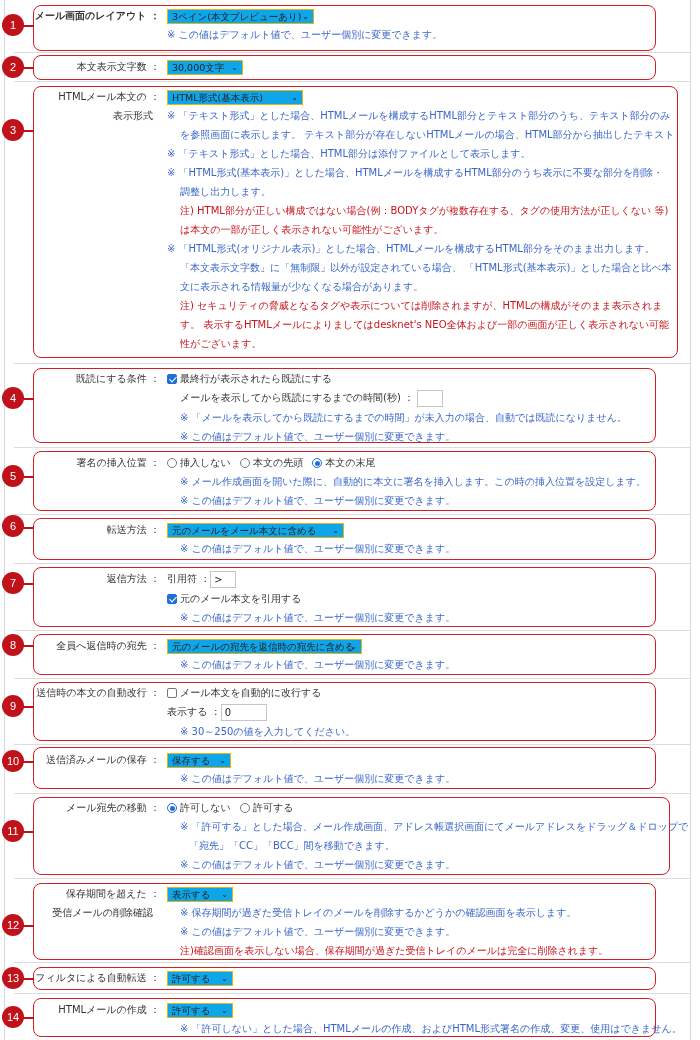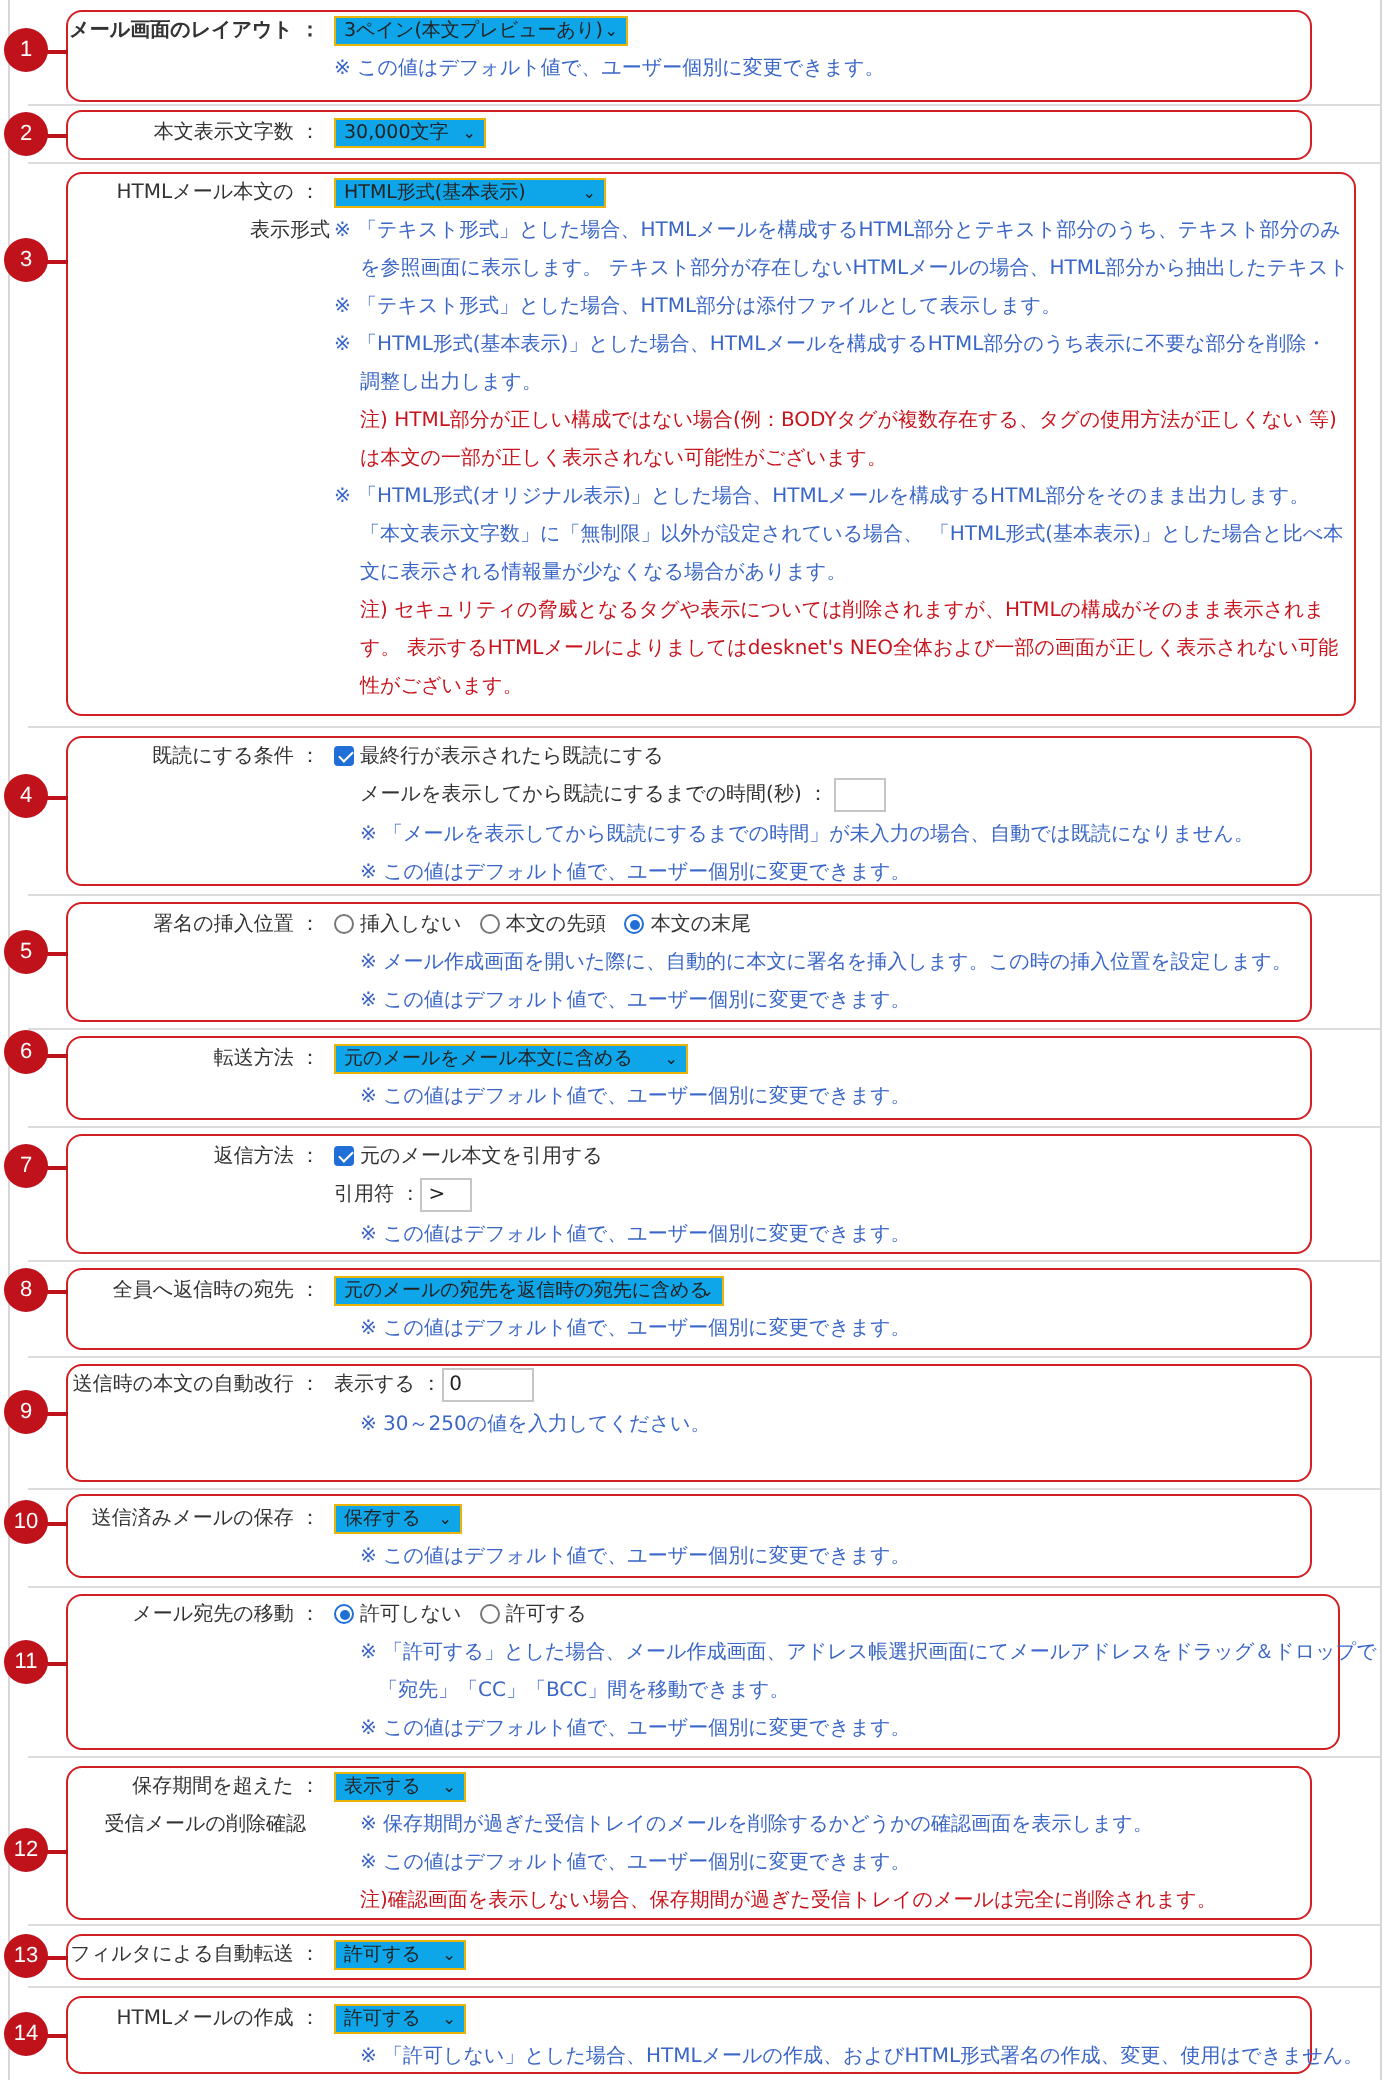--- a/index.html
+++ b/index.html
@@ -94,21 +94,21 @@
   <div class="field" style="top:57px;">
     <div class="line"><span class="sel" style="width:76px;"><span>30,000文字</span><span class="chev">⌄</span></span></div>
   </div>
 </div>
 
 <div>
   <div class="box" style="left:33px;top:86px;width:645px;height:272px;"></div>
   <div class="connector" style="left:22px;top:130px;width:12px;"></div>
   <div class="badge" style="left:2px;top:119px;">3</div>
   <div class="label" style="right:540px;top:87px;line-height:19px;">HTMLメール本文の ：</div>
-  <div class="label" style="right:535px;top:106px;line-height:19px;margin-left:41px;">表示形式</div>
+  <div class="label" style="right:547px;top:106px;line-height:19px;margin-left:41px;">表示形式</div>
   <div class="field" style="top:88px;">
     <div class="line" style="height:18px;line-height:18px;"><span class="sel" style="width:136px;"><span>HTML形式(基本表示)</span><span class="chev">⌄</span></span></div>
     <div class="line note">※ 「テキスト形式」とした場合、HTMLメールを構成するHTML部分とテキスト部分のうち、テキスト部分のみ</div>
     <div class="line note note-indent">を参照画面に表示します。 テキスト部分が存在しないHTMLメールの場合、HTML部分から抽出したテキスト</div>
     <div class="line note">※ 「テキスト形式」とした場合、HTML部分は添付ファイルとして表示します。</div>
     <div class="line note">※ 「HTML形式(基本表示)」とした場合、HTMLメールを構成するHTML部分のうち表示に不要な部分を削除・</div>
     <div class="line note note-indent">調整し出力します。</div>
     <div class="line warn note-indent">注) HTML部分が正しい構成ではない場合(例：BODYタグが複数存在する、タグの使用方法が正しくない 等)</div>
     <div class="line warn note-indent">は本文の一部が正しく表示されない可能性がございます。</div>
     <div class="line note">※ 「HTML形式(オリジナル表示)」とした場合、HTMLメールを構成するHTML部分をそのまま出力します。</div>
@@ -159,22 +159,22 @@
     <div class="line note note-indent">※ この値はデフォルト値で、ユーザー個別に変更できます。</div>
   </div>
 </div>
 
 <div>
   <div class="box" style="left:33px;top:567px;width:623px;height:60px;"></div>
   <div class="connector" style="left:22px;top:583px;width:12px;"></div>
   <div class="badge" style="left:2px;top:572px;">7</div>
   <div class="label" style="right:540px;top:569px;line-height:19px;">返信方法 ：</div>
   <div class="field" style="top:569px;">
+    <div class="line" style="height:20px;line-height:20px;"><span>引用符 ：</span><span class="txt" style="width:26px;">&gt;</span></div>
     <div class="line"><span class="chk on"></span><span>元のメール本文を引用する</span></div>
-    <div class="line" style="height:20px;line-height:20px;"><span>引用符 ：</span><span class="txt" style="width:26px;">&gt;</span></div>
     <div class="line note note-indent">※ この値はデフォルト値で、ユーザー個別に変更できます。</div>
   </div>
 </div>
 
 <div>
   <div class="box" style="left:33px;top:634px;width:623px;height:41px;"></div>
   <div class="connector" style="left:22px;top:645px;width:12px;"></div>
   <div class="badge" style="left:2px;top:634px;">8</div>
   <div class="label" style="right:540px;top:636px;line-height:19px;">全員へ返信時の宛先 ：</div>
   <div class="field" style="top:636px;">
@@ -182,20 +182,21 @@
     <div class="line note note-indent">※ この値はデフォルト値で、ユーザー個別に変更できます。</div>
   </div>
 </div>
 
 <div>
   <div class="box" style="left:33px;top:682px;width:623px;height:59px;"></div>
   <div class="connector" style="left:22px;top:706px;width:12px;"></div>
   <div class="badge" style="left:2px;top:695px;">9</div>
   <div class="label" style="right:540px;top:683px;line-height:19px;">送信時の本文の自動改行 ：</div>
   <div class="field" style="top:683px;">
+    <div class="line"><span class="chk"></span><span>メール本文を自動的に改行する</span></div>
     <div class="line" style="height:20px;line-height:20px;"><span>表示する ：</span><span class="txt" style="width:46px;">0</span></div>
     <div class="line note note-indent">※ 30～250の値を入力してください。</div>
   </div>
 </div>
 
 <div>
   <div class="box" style="left:33px;top:747px;width:623px;height:42px;"></div>
   <div class="connector" style="left:22px;top:761px;width:12px;"></div>
   <div class="badge" style="left:2px;top:750px;">10</div>
   <div class="label" style="right:540px;top:750px;line-height:19px;">送信済みメールの保存 ：</div>

